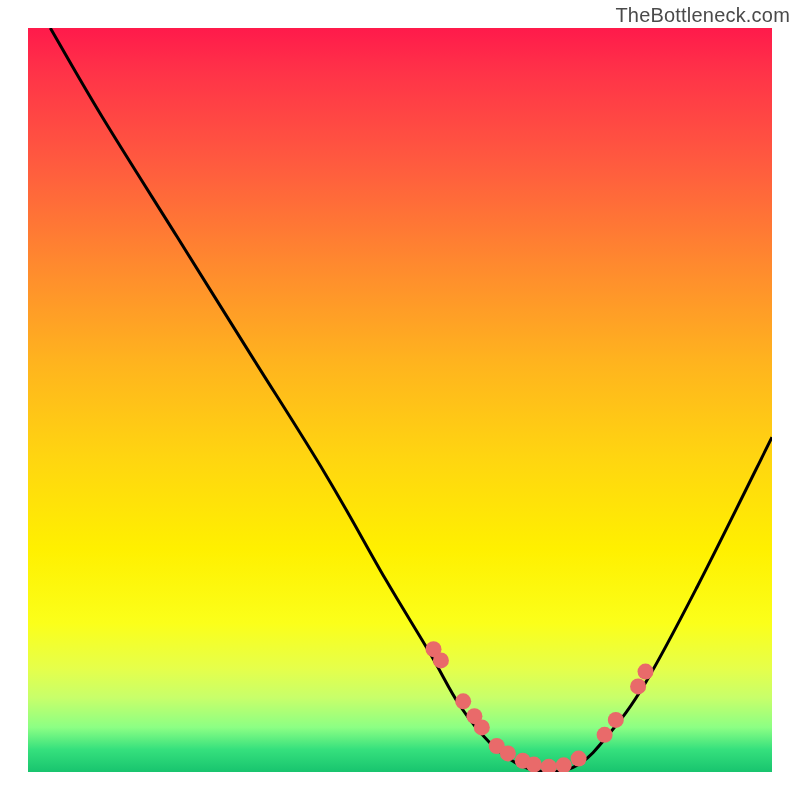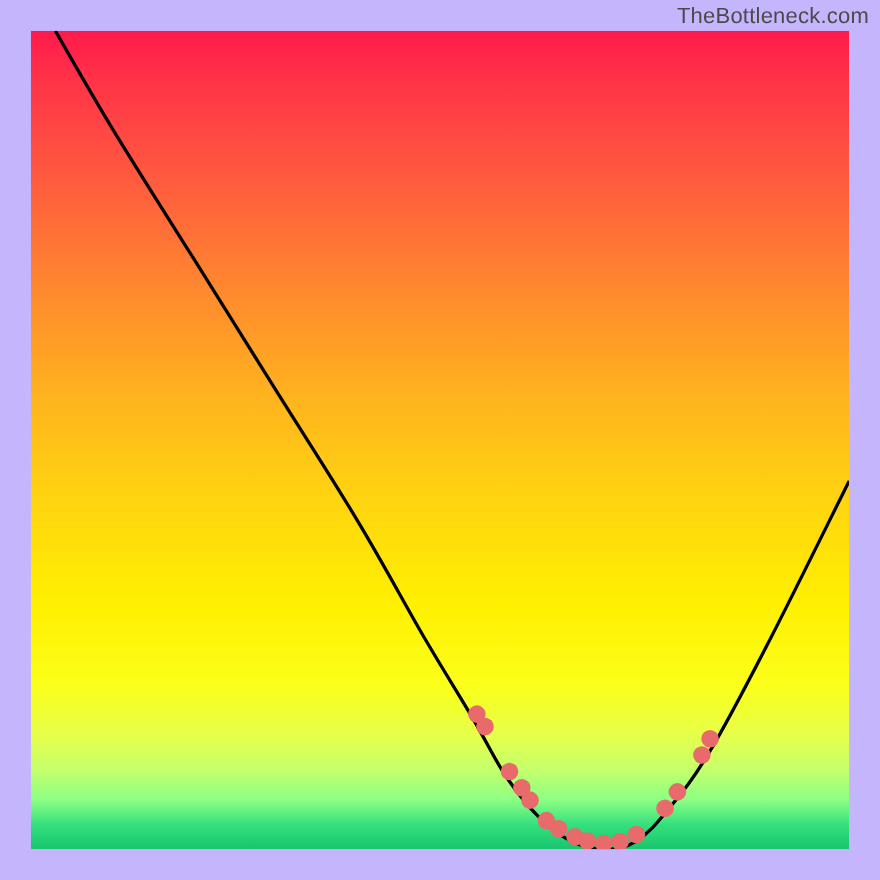--- a/index.html
+++ b/index.html
@@ -7,21 +7,21 @@
     padding: 0;
     width: 800px;
     height: 800px;
     background: #000;
     overflow: hidden;
     font-family: Arial, Helvetica, sans-serif;
   }
   .frame {
     position: absolute;
     inset: 0;
-    background: #c4b5fd;
+    background: #ffffff;
   }
   .plot {
     position: absolute;
     left: 28px;
     top: 28px;
     width: 744px;
     height: 744px;
     overflow: hidden;
   }
   .gradient {

